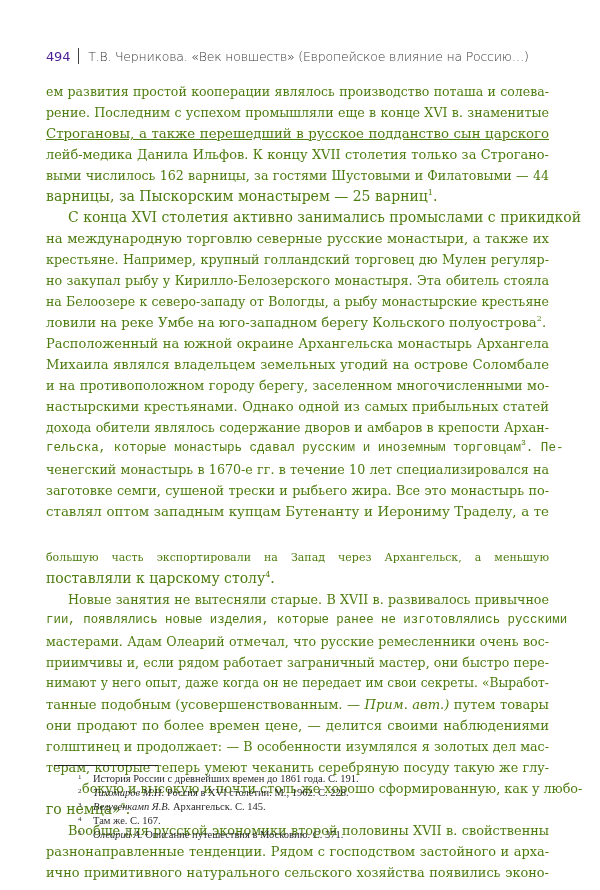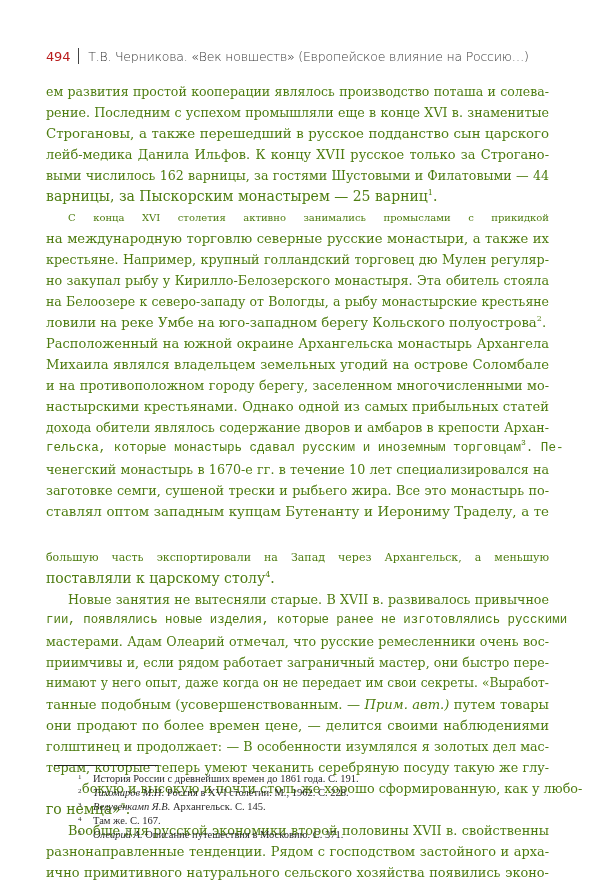--- a/index.html
+++ b/index.html
@@ -1,18 +1,18 @@
 <!DOCTYPE html>
 <html><head>
 <meta charset="utf-8">
 <style>
   html, body { margin:0; padding:0; background:#ffffff; }
   body { width:600px; height:890px; position:relative; overflow:hidden; color:#2a2a2a; }
   .header { position:absolute; left:46px; top:48px; width:510px; font-family:"DejaVu Sans", sans-serif; font-size:12.5px; color:#3a3a3a; letter-spacing:-0.2px; white-space:nowrap; }
-  .header .pg { font-size:13px; color:#b91c1c; }
+  .header .pg { font-size:13px; color:#4c1d95; }
   .header .sep { display:inline-block; width:1px; height:16px; background:#444; vertical-align:-3px; margin:0 9px 0 8px; }
   .header .title { font-weight:300; }
   .body { position:absolute; left:46px; top:81px; width:503px; font-family:"DejaVu Serif", serif; font-size:14px; line-height:21px; color:#4d7c0f; }
   .line { display:block; text-align:justify; text-align-last:justify; white-space:nowrap; height:21px; }
   .line.last { text-align-last:left; }
   .line.indent { padding-left:22px; }
   sup { font-size:8px; line-height:0; vertical-align:6px; }
   .it { font-style:italic; }
   .rule { position:absolute; left:54px; top:765px; width:104px; height:1px; background:#222; }
   .notes { position:absolute; left:78px; top:767px; font-family:Liberation Serif, serif; font-size:10.5px; line-height:21px; color:#2a2a2a; }
@@ -22,25 +22,25 @@
 </head>
 <body>
 
 <div class="header">
   <span class="pg">494</span><span class="sep"></span><span class="title">Т.В. Черникова. «Век новшеств» (Европейское влияние на Россию…)</span>
 </div>
 
 <div class="body" id="body">
     <span class="line" style="display: block; font-size: 12.56px;"><span>ем развития простой кооперации являлось производство поташа и солева-</span></span>
     <span class="line" style="display: block; font-size: 12.67px;"><span>рение. Последним с успехом промышляли еще в конце XVI в. знаменитые</span></span>
-    <span class="line" style="display: block; font-size: 13.34px;"><span>Строгановы, а также перешедший в русское подданство сын царского</span></span>
-    <span class="line" style="display: block; font-size: 12.91px;"><span>лейб-медика Данила Ильфов. К концу XVII русское только за Строгано-</span></span>
+    <span class="line" style="display: block; font-size: 13.34px; text-decoration: underline;"><span>Строгановы, а также перешедший в русское подданство сын царского</span></span>
+    <span class="line" style="display: block; font-size: 12.91px;"><span>лейб-медика Данила Ильфов. К концу XVII столетия только за Строгано-</span></span>
     <span class="line" style="display: block; font-size: 12.63px;"><span>выми числилось 162 варницы, за гостями Шустовыми и Филатовыми — 44</span></span>
     <span class="line last" style="display: block;"><span>варницы, за Пыскорским монастырем — 25 варниц</span><sup>1</sup><span>.</span></span>
-    <span class="line indent" style="display: block; font-size: 10px;"><span>С конца XVI столетия активно занимались промыслами с прикидкой</span></span>
+    <span class="line indent" style="display: block; font-size: 14px;"><span>С конца XVI столетия активно занимались промыслами с прикидкой</span></span>
     <span class="line" style="display: block; font-size: 13.15px;"><span>на международную торговлю северные русские монастыри, а также их</span></span>
     <span class="line" style="display: block; font-size: 12.68px;"><span>крестьяне. Например, крупный голландский торговец дю Мулен регуляр-</span></span>
     <span class="line" style="display: block; font-size: 12.73px;"><span>но закупал рыбу у Кирилло-Белозерского монастыря. Эта обитель стояла</span></span>
     <span class="line" style="display: block; font-size: 12.5px;"><span>на Белоозере к северо-западу от Вологды, а рыбу монастырские крестьяне</span></span>
     <span class="line last" style="display: block; font-size: 13.28px;"><span>ловили на реке Умбе на юго-западном берегу Кольского полуострова</span><sup>2</sup><span>.</span></span>
     <span class="line" style="display: block; font-size: 12.99px;"><span>Расположенный на южной окраине Архангельска монастырь Архангела</span></span>
     <span class="line" style="display: block; font-size: 13.17px;"><span>Михаила являлся владельцем земельных угодий на острове Соломбале</span></span>
     <span class="line" style="display: block; font-size: 12.78px;"><span>и на противоположном городу берегу, заселенном многочисленными мо-</span></span>
     <span class="line" style="display: block; font-size: 13.11px;"><span>настырскими крестьянами. Однако одной из самых прибыльных статей</span></span>
     <span class="line" style="display: block; font-size: 12.61px;"><span>дохода обители являлось содержание дворов и амбаров в крепости Архан-</span></span>

